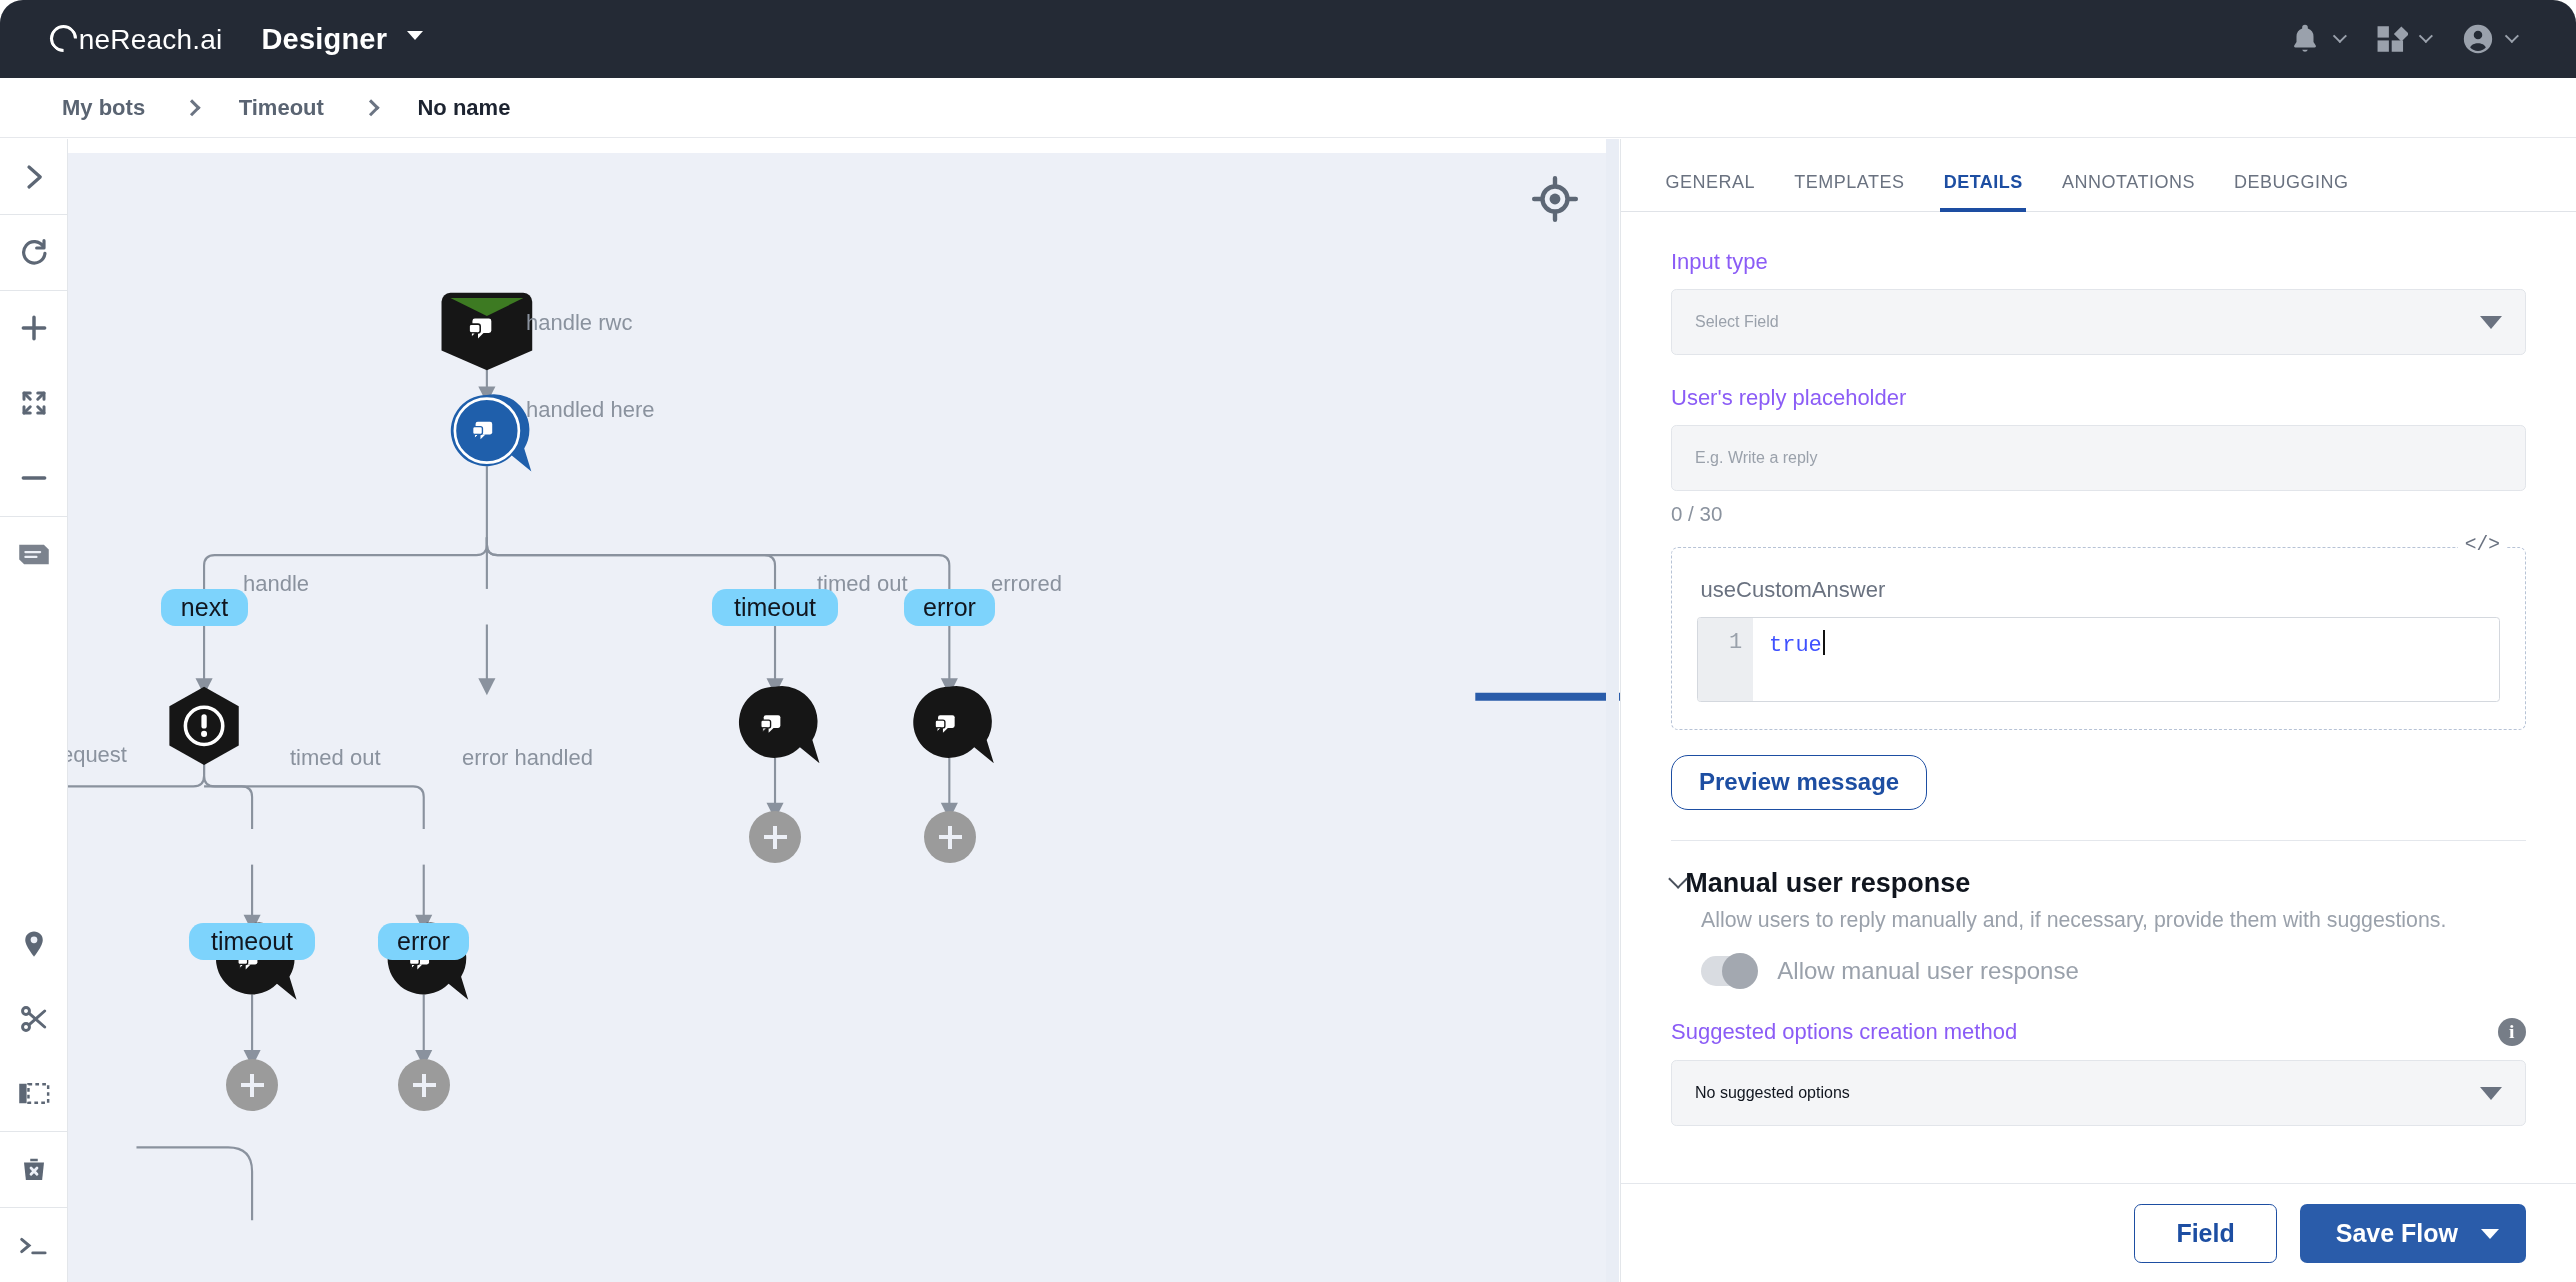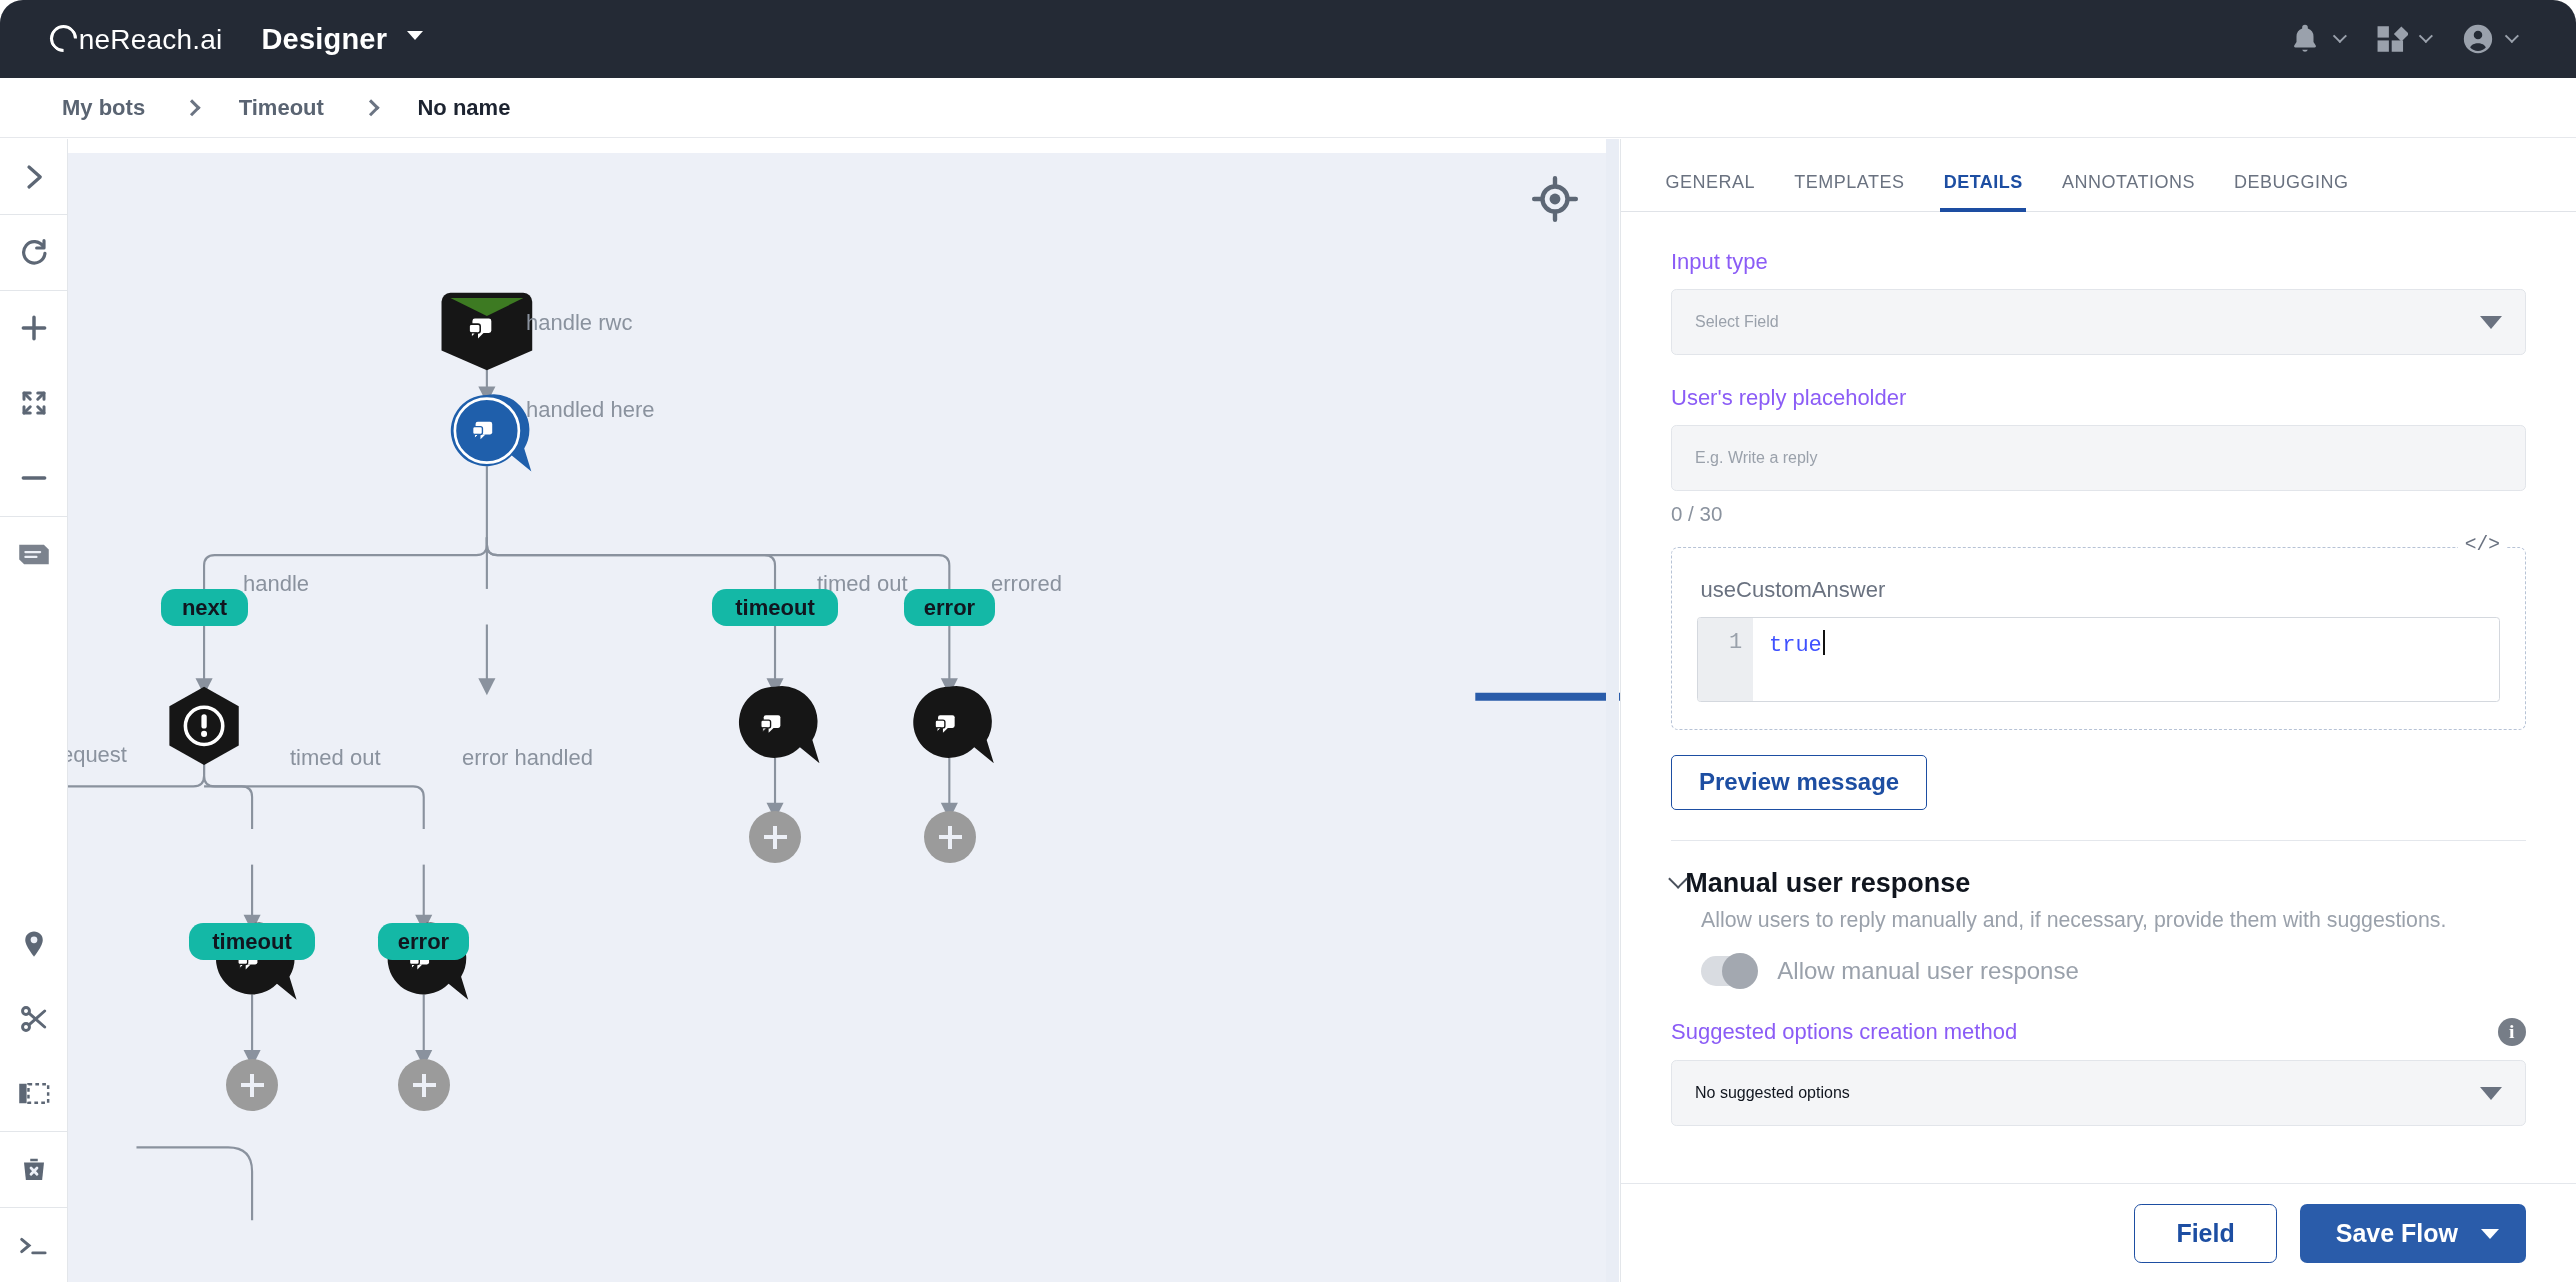--- a/index.html
+++ b/index.html
@@ -106,24 +106,24 @@
     position: absolute; right: 39px; top: 21.3px;
     width: 50px; height: 50px; color: #5d6775; cursor: pointer;
   }
   .flow { position: absolute; left: 0; top: 0; width: 1551px; height: 1144px; }
   .node-label {
     position: absolute; font-size: 22px; color: #8a929e;
     white-space: nowrap;
   }
   .pill {
     position: absolute;
-    background: #14b8a6;
+    background: #7dd3fc;
     border-radius: 14.2px;
     color: #11161f;
-    font-size: 22px; font-weight: bold;
+    font-size: 25px; font-weight: normal;
     display: flex; align-items: center; justify-content: center;
     cursor: pointer;
   }
   .plus-node {
     position: absolute;
     width: 52px; height: 52px; border-radius: 50%;
     background: #9b9b9b;
     display: flex; align-items: center; justify-content: center;
     cursor: pointer;
   }
@@ -220,21 +220,21 @@
     position: relative;
   }
   .caret-bar {
     display: inline-block; width: 1.8px; height: 25px;
     background: #111; vertical-align: -4.4px; margin-left: 0.9px;
   }
   .btn-outline {
     margin-top: 25px;
     display: inline-flex; align-items: center; justify-content: center;
     height: 55px; padding: 0 27px;
-    border: 1.8px solid #1d4ea2; border-radius: 5px;
+    border: 1.8px solid #1d4ea2; border-radius: 17px;
     color: #1d4ea2; font-size: 24px; font-weight: bold;
     background: #ffffff; cursor: pointer;
   }
   .hr { height: 0.9px; background: #e4e7ec; margin: 30px 0 0 0; }
 
   .section-head {
     display: flex; align-items: center; 
     margin-top: 27px;
   }
   .sec-chev {

